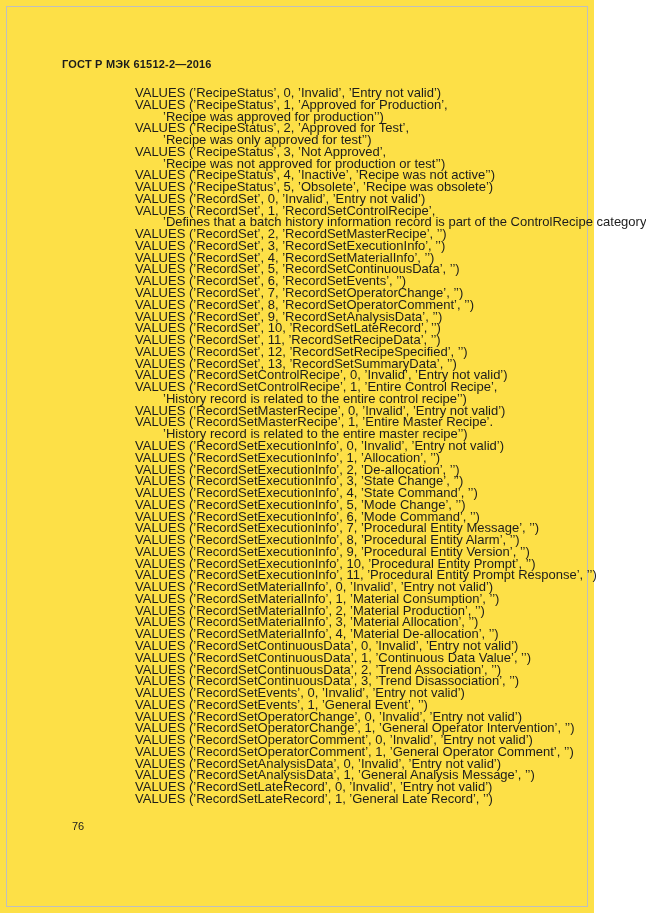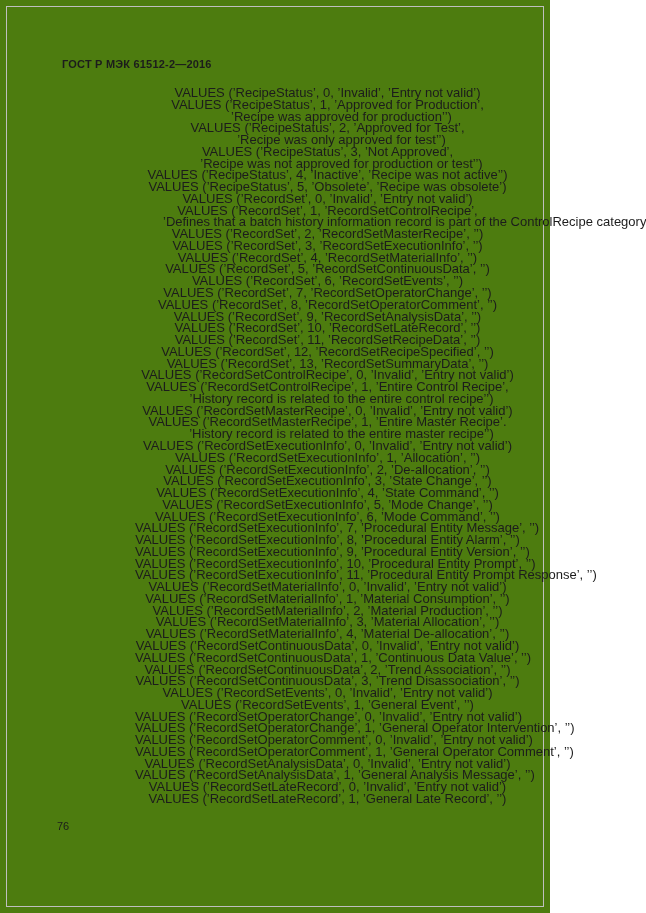--- a/index.html
+++ b/index.html
@@ -6,24 +6,23 @@
   html, body { background: #ffffff; }
   body {
     font-family: "Liberation Sans", sans-serif;
     width: 646px;
     height: 913px;
     position: relative;
   }
   .page {
     position: absolute;
     inset: 0;
-    width: 550px;
+    width: 594px;
     height: 913px;
-    background: #4d7c0f;
-    text-align: center;
+    background: #fde047;
   }
   .scan-frame {
     position: absolute;
     inset: 6px;
     border: 1px solid #bfbfbf;
     pointer-events: none;
   }
   .doc-header {
     position: absolute;
     left: 62px;
@@ -40,21 +39,21 @@
     right: 30px;
     font-size: 13px;
     line-height: 11.78px;
     color: #1c1c1c;
     white-space: pre;
   }
   .code-line { height: 11.78px; }
   .code-line.indent { padding-left: 28px; }
   .page-number {
     position: absolute;
-    left: 57px;
+    left: 72px;
     top: 820px;
     font-size: 11px;
     color: #1c1c1c;
   }
 </style>
 </head>
 <body>
 
 <div class="page">
   <div class="scan-frame"></div>

